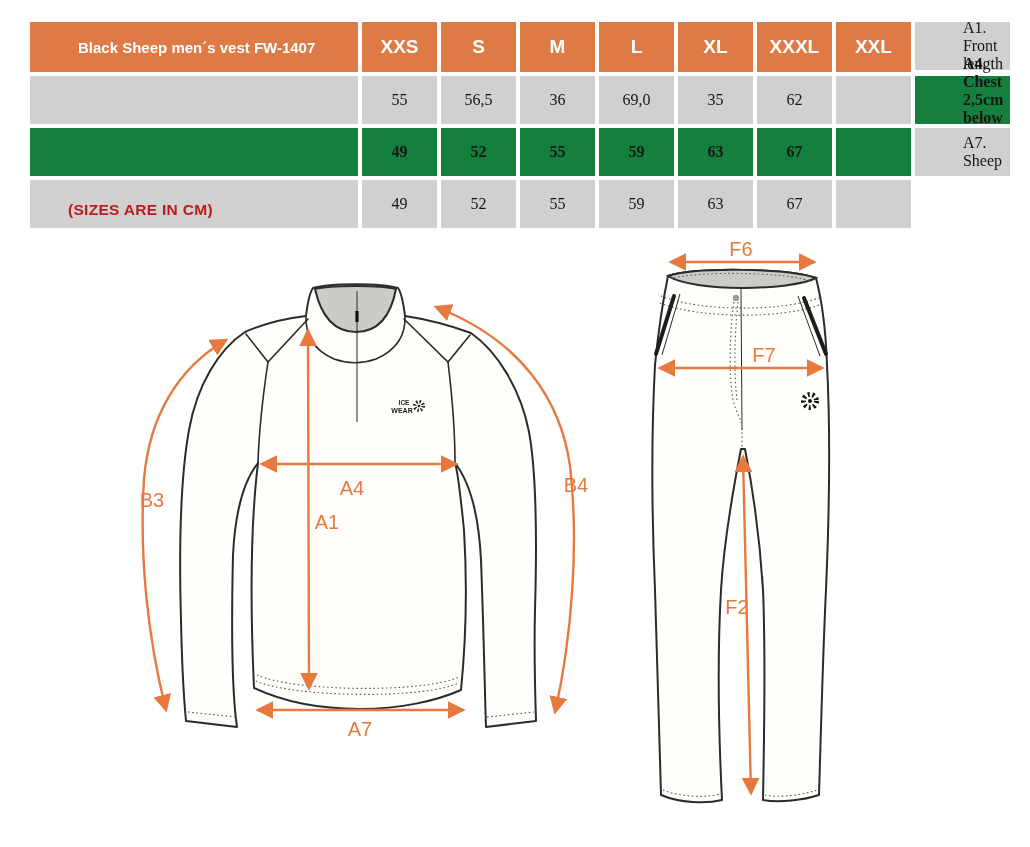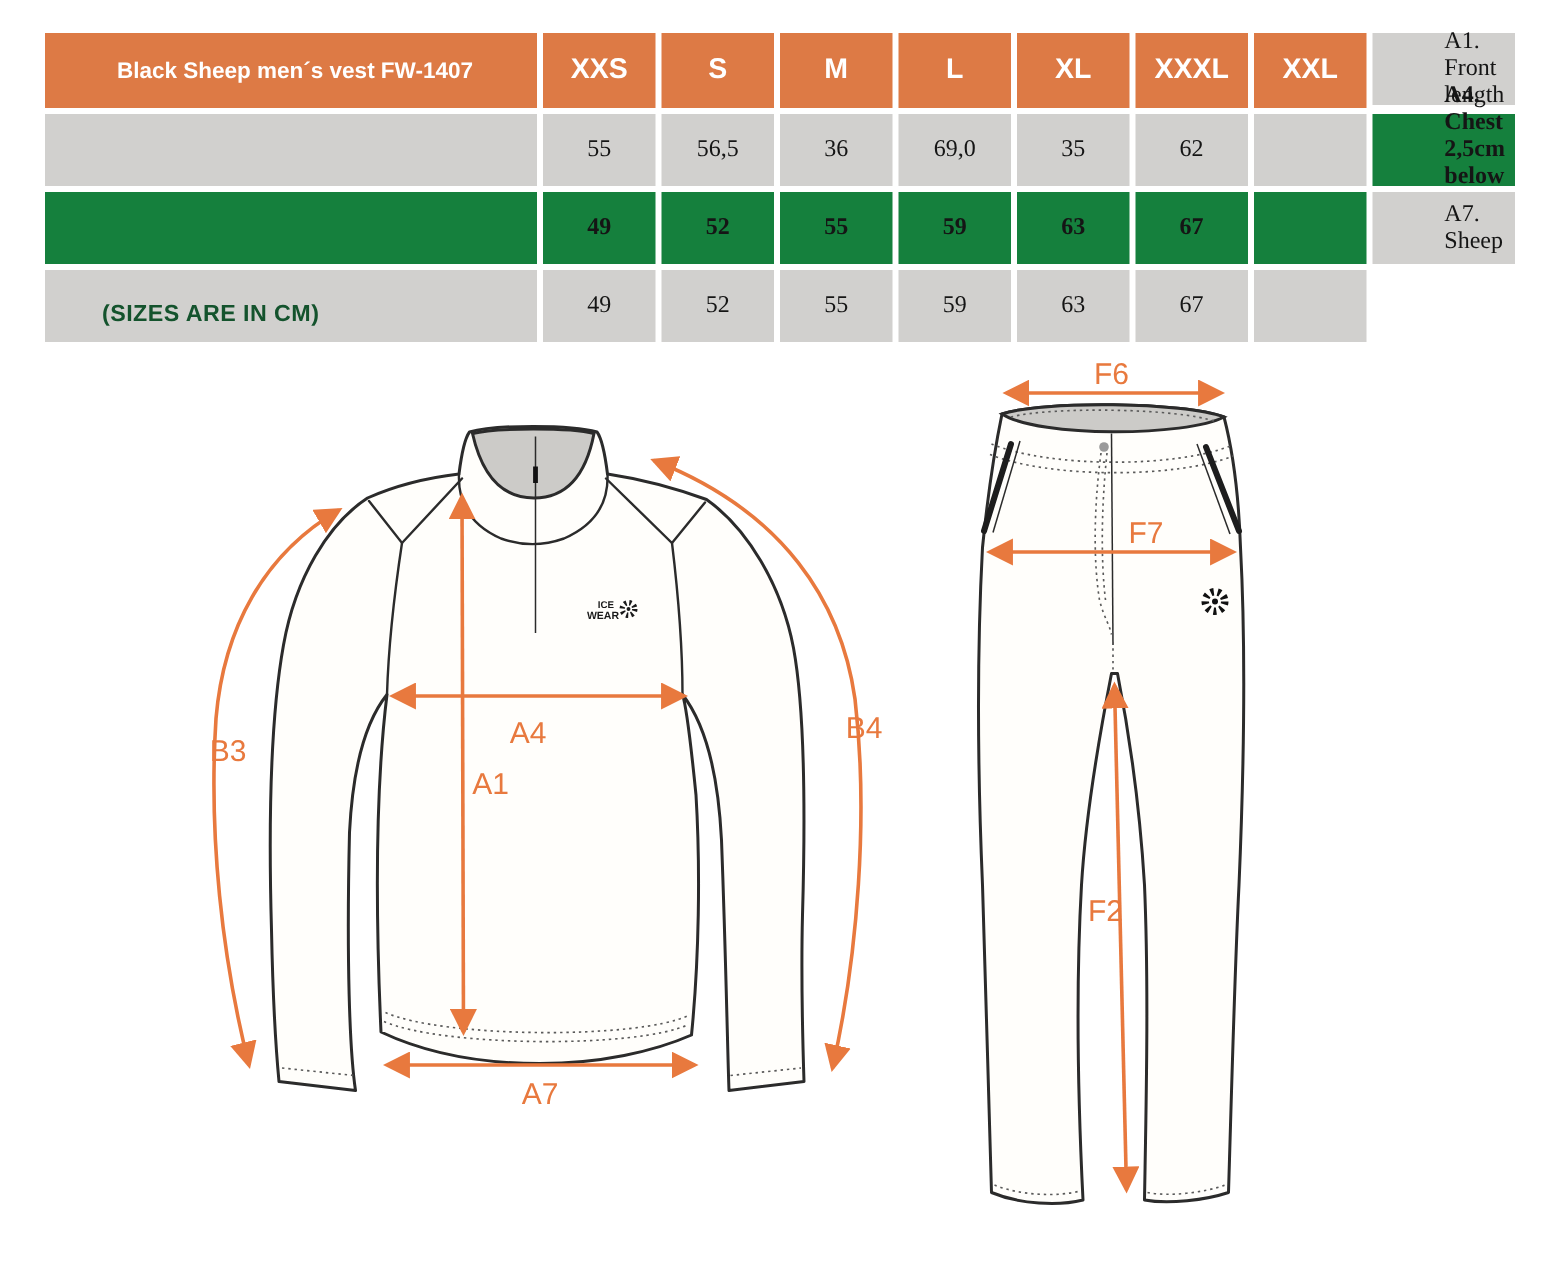--- a/index.html
+++ b/index.html
@@ -22,21 +22,21 @@
     background:#dd7a45; color:#ffffff; height:50px;
     font-family:"Liberation Sans", sans-serif; font-weight:bold; font-size:19px;
   }
   .cell.label { justify-content:flex-start; padding-left:48px; }
   .cell.head.label { font-size:15px; }
   .cell.rowA { background:#d1d0ce; }
   .cell.rowB { background:#15803d;font-weight:bold; }
   
   .units-caption {
     position:absolute; left:68px; top:201px;
-    color:#14532d; font-size:15.5px; font-weight:600; letter-spacing:.3px;text-align:center;
+    color:#b91c1c; font-size:15.5px; font-weight:600; letter-spacing:.3px;text-align:center;
   }
   
   .diagram-svg { position:absolute; left:0; top:0; }
   .outline { fill:#fffefb; stroke:#2b2b2b; stroke-width:2; stroke-linejoin:round; }
   .seam    { fill:none; stroke:#2b2b2b; stroke-width:1.6; stroke-linecap:round; }
   .thin    { fill:none; stroke:#2b2b2b; stroke-width:1; }
   .dots    { fill:none; stroke:#5a5a5a; stroke-width:1.1; stroke-dasharray:1.6 2.6; }
   .grayfill{ fill:#cccbc8; stroke:#2b2b2b; stroke-width:2; }
   .thick   { fill:none; stroke:#1d1d1d; stroke-width:4; stroke-linecap:round; }
   .measure { fill:none; stroke:#e8793e; stroke-width:2.4; }

